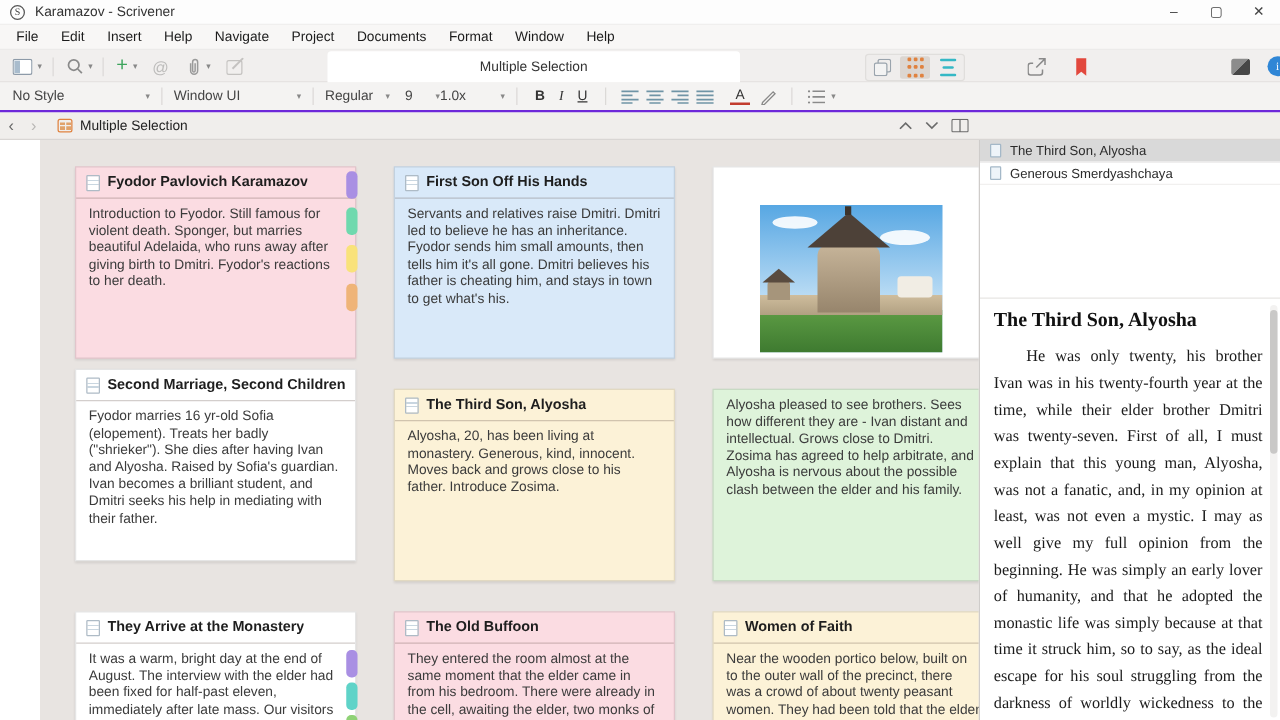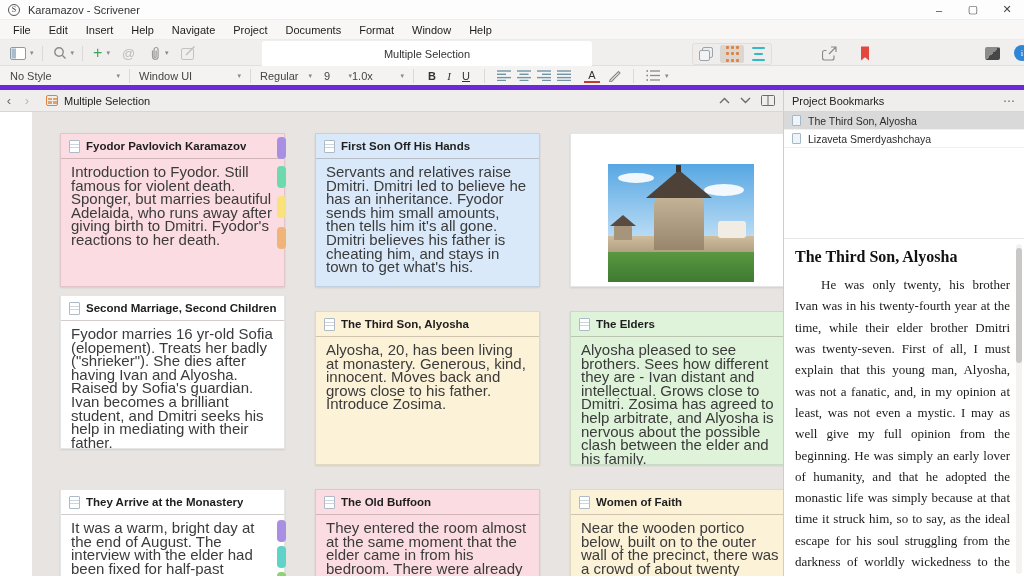--- a/index.html
+++ b/index.html
@@ -33,21 +33,21 @@
   .dots{display:grid;grid-template-columns:repeat(3,3px);grid-gap:2px}
   .dots b{width:3px;height:3px;background:currentColor;border-radius:1px}
   .bars b{width:13px;height:2.5px;background:currentColor;margin:2px 0;border-radius:1px}
   .tb-right{position:absolute;right:0;top:0;height:26px;display:flex;align-items:center}
   .share-btn{margin-right:18px}
   .bm-btn{margin-right:112px}
   .theme-icon{width:15px;height:13px;border-radius:2px;background:linear-gradient(135deg,#8c8c8c 50%,#474747 50%);margin-right:14px}
   .info-icon{width:16px;height:16px;border-radius:50%;background:#2f86d6;color:#fff;font-size:9px;display:flex;align-items:center;justify-content:center;font-family:"Liberation Serif",serif;margin-right:-6px}
 
   
-  .formatbar{position:absolute;left:0;top:66px;width:1024px;height:24px;background:#f4f3f2;border-bottom:5px solid #6d28d9;display:flex;align-items:center;padding-left:10px;font-size:11px;color:#444}
+  .formatbar{position:absolute;left:0;top:66px;width:1024px;height:24px;background:#f4f3f2;border-bottom:2px solid #6d28d9;display:flex;align-items:center;padding-left:10px;font-size:11px;color:#444}
   .fsel{display:flex;align-items:center;justify-content:space-between;height:18px}
   .fsel .caret{margin-left:4px}
   .fsep{width:1px;height:14px;background:#dbd9d7;margin:0 9px}
   .fmt-b{font-weight:bold;width:18px;text-align:center;color:#333}
   .fmt-i{font-style:italic;font-family:"Liberation Serif",serif;width:16px;text-align:center;color:#333}
   .fmt-u{text-decoration:underline;width:18px;text-align:center;color:#333}
   .alignicon{margin:0 3px;display:flex;align-items:center}
   .fmt-a{width:16px;text-align:center;color:#333;border-bottom:2px solid #c23b2e;margin-left:10px;line-height:12px}
 
   
@@ -62,21 +62,21 @@
   .bm-header{position:relative;flex:1;height:100%;border-left:1px solid #cfccca;display:flex;align-items:center;padding:0 8px;font-size:11px;color:#222}
   .more-dots{margin-left:auto;color:#666;font-size:12px;letter-spacing:1px}
 
   
   .corkboard{position:absolute;left:0;top:112px;width:783px;height:464px;overflow:hidden}
   .card{position:absolute;width:225px;height:154px;background:#fff;border:1px solid rgba(0,0,0,.10);box-shadow:0 1px 2px rgba(0,0,0,.10)}
   .card-head{height:25px;display:flex;align-items:center;gap:6px;padding:0 8px;border-bottom:1px solid rgba(80,60,50,.25)}
   .card-icon{width:11px;height:13px;border:1px solid #aebbc6;background:linear-gradient(#fff 0 3px,#c9d6e0 3px 4px,#fff 4px 6px,#c9d6e0 6px 7px,#fff 7px);border-radius:1px;flex:none}
   .photo-icon{width:12px;height:13px;border:1px solid #9aa8a0;background:linear-gradient(#7db3dd 0 55%,#6da04f 55%);border-radius:1px;flex:none}
   .card-title{font-size:11.5px;font-weight:bold;color:#1e1e1e;white-space:nowrap;overflow:hidden}
-  .card-body{height:128px;padding:6px 10px;font-size:15px;line-height:13.6px;color:#3b3b3b;overflow:hidden}
+  .card-body{height:128px;padding:6px 10px;font-size:11px;line-height:13.6px;color:#3b3b3b;overflow:hidden}
   .strip{position:absolute;right:-2px;width:9px;height:22px;border-radius:4px}
 
   
   .photo{position:absolute;left:37px;top:30px;width:146px;height:118px;overflow:hidden;background:linear-gradient(#57a7e3,#cfe7f8 75%)}
   .cloud{position:absolute;background:#fff;border-radius:50%;opacity:.9}
   .c1{left:10px;top:9px;width:36px;height:10px}
   .c2{left:96px;top:20px;width:40px;height:12px}
   .grass{position:absolute;left:0;bottom:0;width:100%;height:34px;background:linear-gradient(#5d9c44,#3e7a30)}
   .wall{position:absolute;left:0;bottom:30px;width:100%;height:16px;background:linear-gradient(#cfbd9d,#b1a082)}
   .tower{position:absolute;left:46px;bottom:32px;width:50px;height:54px;background:linear-gradient(#c6b499,#97856c);border-radius:8px 8px 0 0}
@@ -311,24 +311,20 @@
           </svg>
       </span>
       <span>
         <svg width="14" height="11" viewBox="0 0 14 11">
             <rect x="0.5" y="0.5" width="13" height="10" rx="1" fill="none" stroke="#6b6b6b"></rect>
             <line x1="7" y1="0.5" x2="7" y2="10.5" stroke="#6b6b6b"></line>
           </svg>
       </span>
     </span>
   </div>
-  <div class="bm-header">
-    <span>Project Bookmarks</span>
-    <span class="more-dots">⋯</span>
-  </div>
 </div>
 
 <div class="corkboard" style="background: rgb(232, 228, 225); margin-left: 32px;">
 
   <div class="card" style="left: 28px; top: 21px; background: rgb(251, 220, 226);">
     <div class="card-head">
       <span class="card-icon"></span>
       <span class="card-title">Fyodor Pavlovich  Karamazov</span>
     </div>
     <div class="card-body">Introduction to Fyodor. Still famous for violent death. Sponger, but marries beautiful Adelaida, who runs away after giving birth to Dmitri. Fyodor's reactions to her death.</div>
@@ -371,24 +367,20 @@
 
   <div class="card" style="left: 283px; top: 199px; background: rgb(252, 242, 215);">
     <div class="card-head">
       <span class="card-icon"></span>
       <span class="card-title">The Third Son, Alyosha</span>
     </div>
     <div class="card-body">Alyosha, 20, has been living at monastery. Generous, kind, innocent. Moves back and grows close to his father. Introduce Zosima.</div>
   </div>
 
   <div class="card" style="left: 538px; top: 199px; background: rgb(222, 243, 218);">
-    <div class="card-head">
-      <span class="card-icon"></span>
-      <span class="card-title">The Elders</span>
-    </div>
     <div class="card-body">Alyosha pleased to see brothers. Sees how different they are - Ivan distant and intellectual. Grows close to Dmitri. Zosima has agreed to help arbitrate, and Alyosha is nervous about the possible clash between the elder and his family.</div>
     <i class="strip" style="top: 18px; background: rgb(169, 143, 227);"></i>
     <i class="strip" style="top: 48px; background: rgb(249, 226, 122);"></i>
   </div>
 
   <div class="card" style="left: 28px; top: 377px; background: rgb(255, 255, 255);">
     <div class="card-head">
       <span class="card-icon"></span>
       <span class="card-title">They Arrive at the Monastery</span>
     </div>
@@ -415,21 +407,21 @@
   </div>
 </div>
 
 <div class="rightpanel">
   <div class="bm-row" style="background: rgb(217, 217, 217);">
     <span class="bm-doc-icon"></span>
     <span>The Third Son, Alyosha</span>
   </div>
   <div class="bm-row">
     <span class="bm-doc-icon"></span>
-    <span>Lizaveta Smerdyashchaya</span>
+    <span>Generous Smerdyashchaya</span>
   </div>
 
   <div class="panel-divider"></div>
 
   <div class="preview">
     <h1>The Third Son, Alyosha</h1>
     <p>He was only twenty, his brother Ivan was in his twenty-fourth year at the time, while their elder brother Dmitri was twenty-seven. First of all, I must explain that this young man, Alyosha, was not a fanatic, and, in my opinion at least, was not even a mystic. I may as well give my full opinion from the beginning. He was simply an early lover of humanity, and that he adopted the monastic life was simply because at that time it struck him, so to say, as the ideal escape for his soul struggling from the darkness of worldly wickedness to the light of love. And the reason this life struck him in this way was that he found in it at that time, as he thought, an</p>
   </div>
 
   <div class="pscroll"></div>

